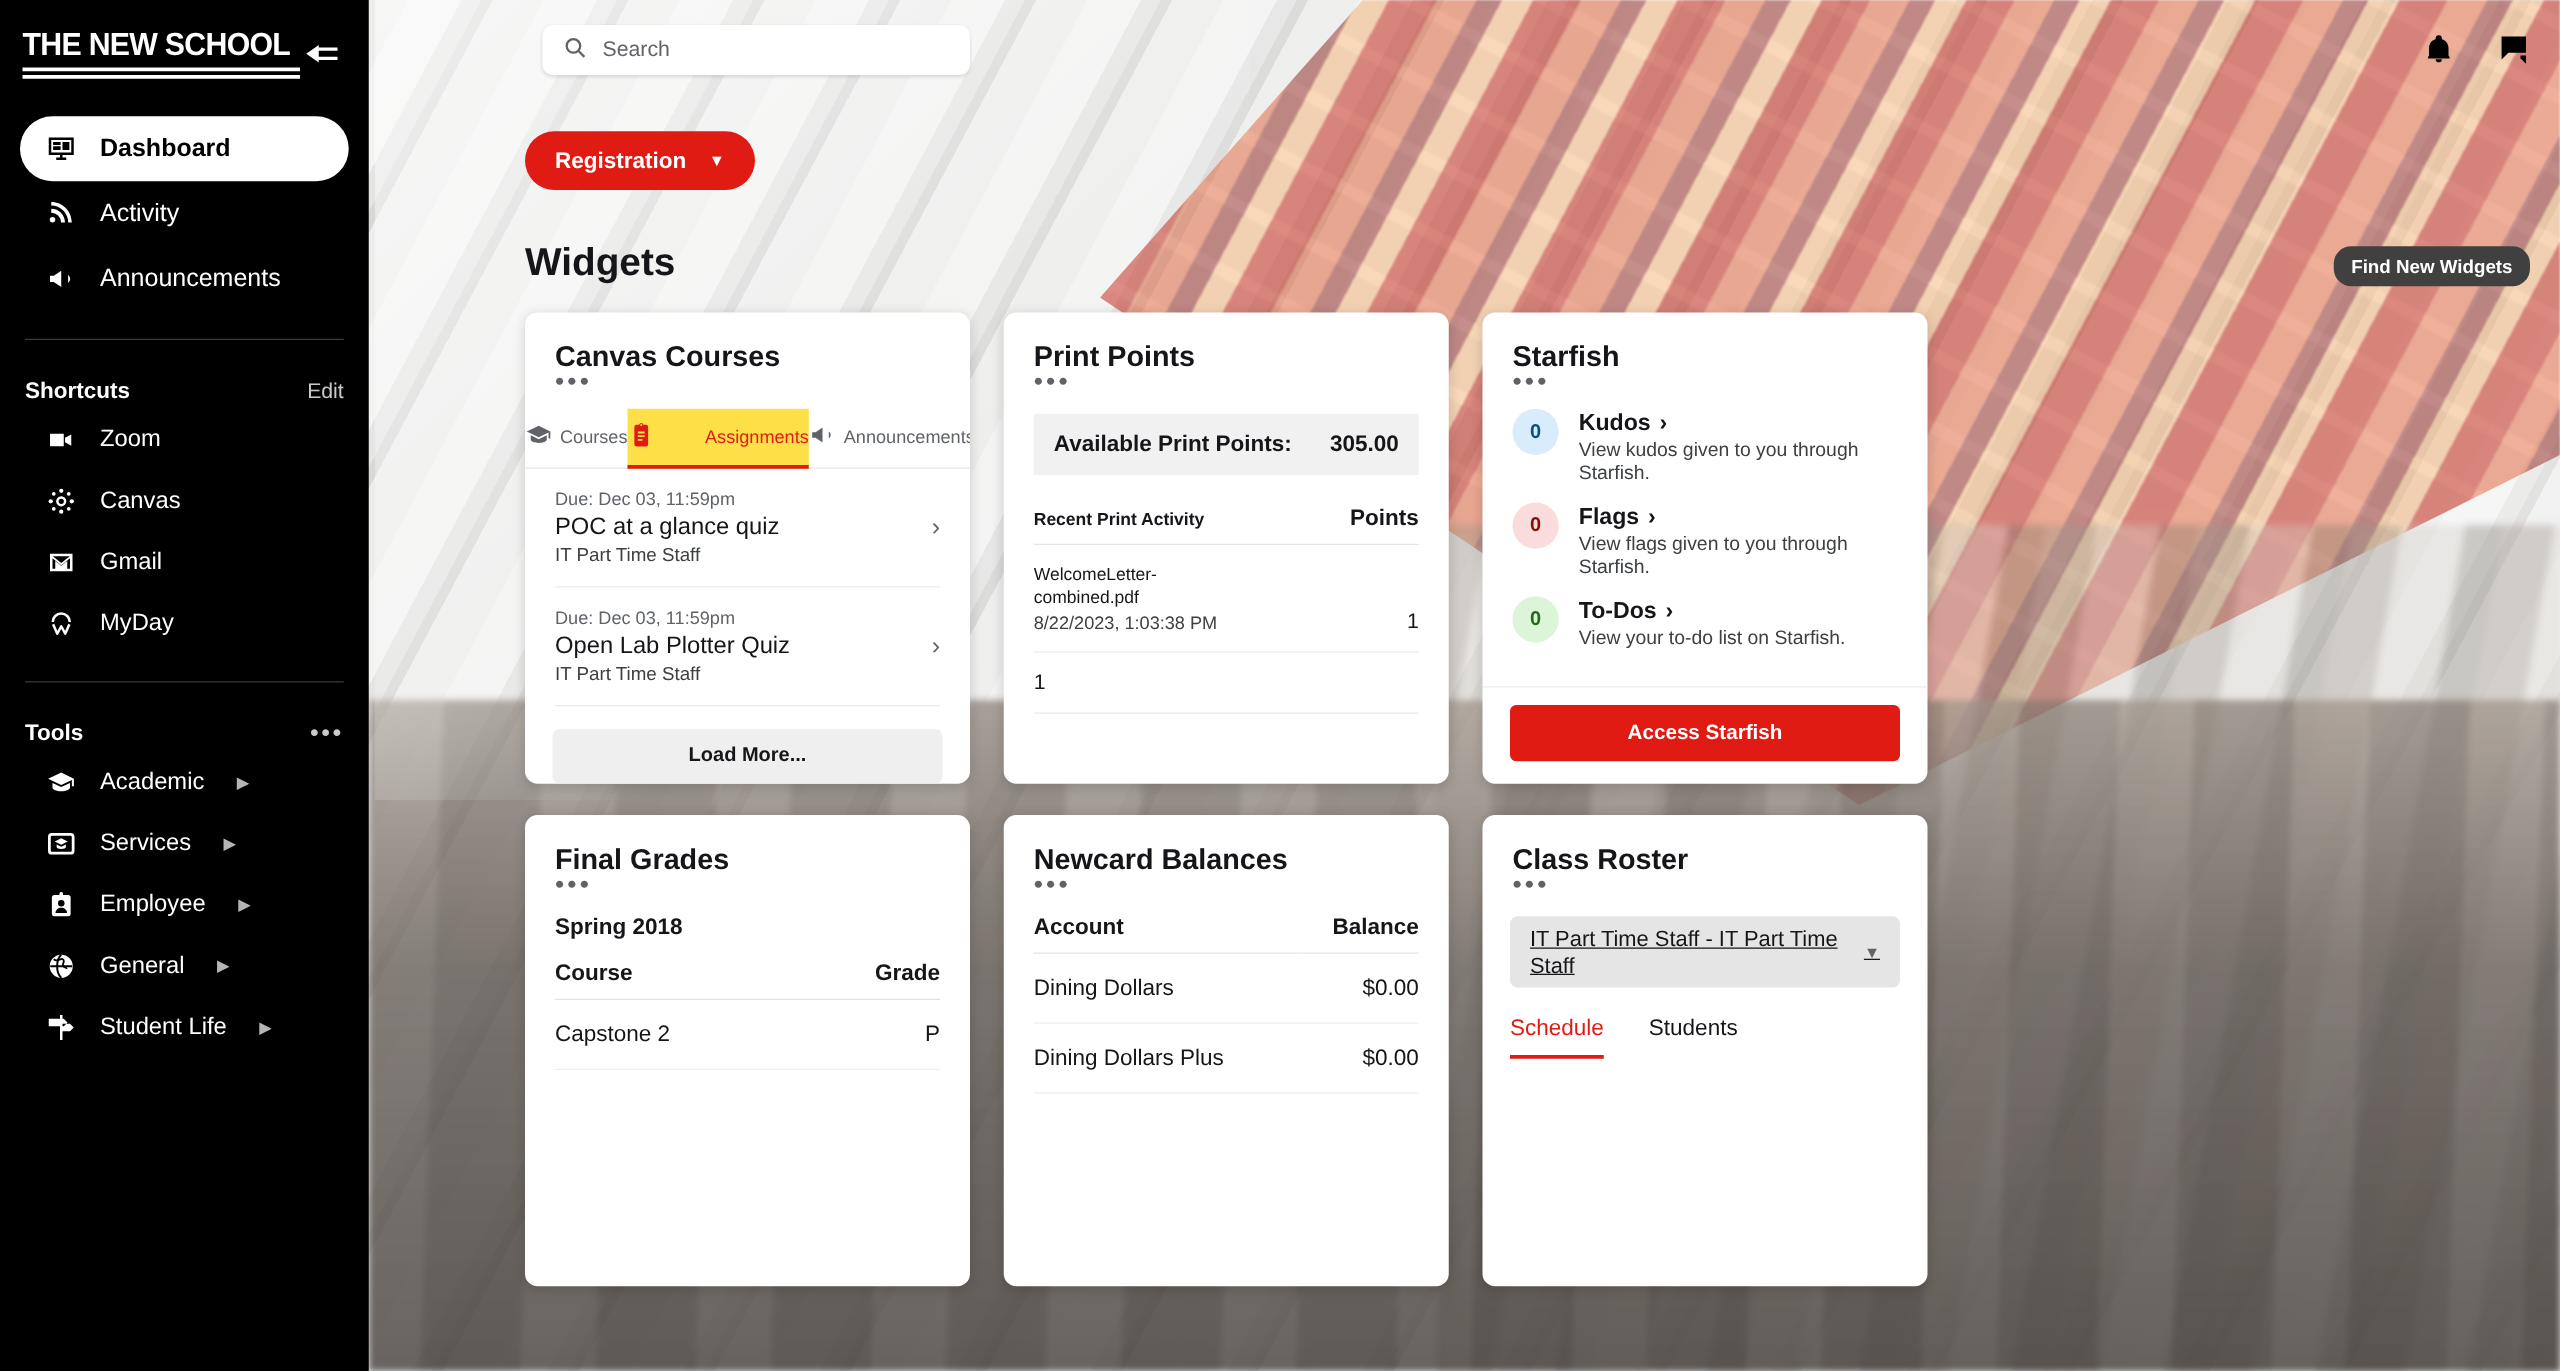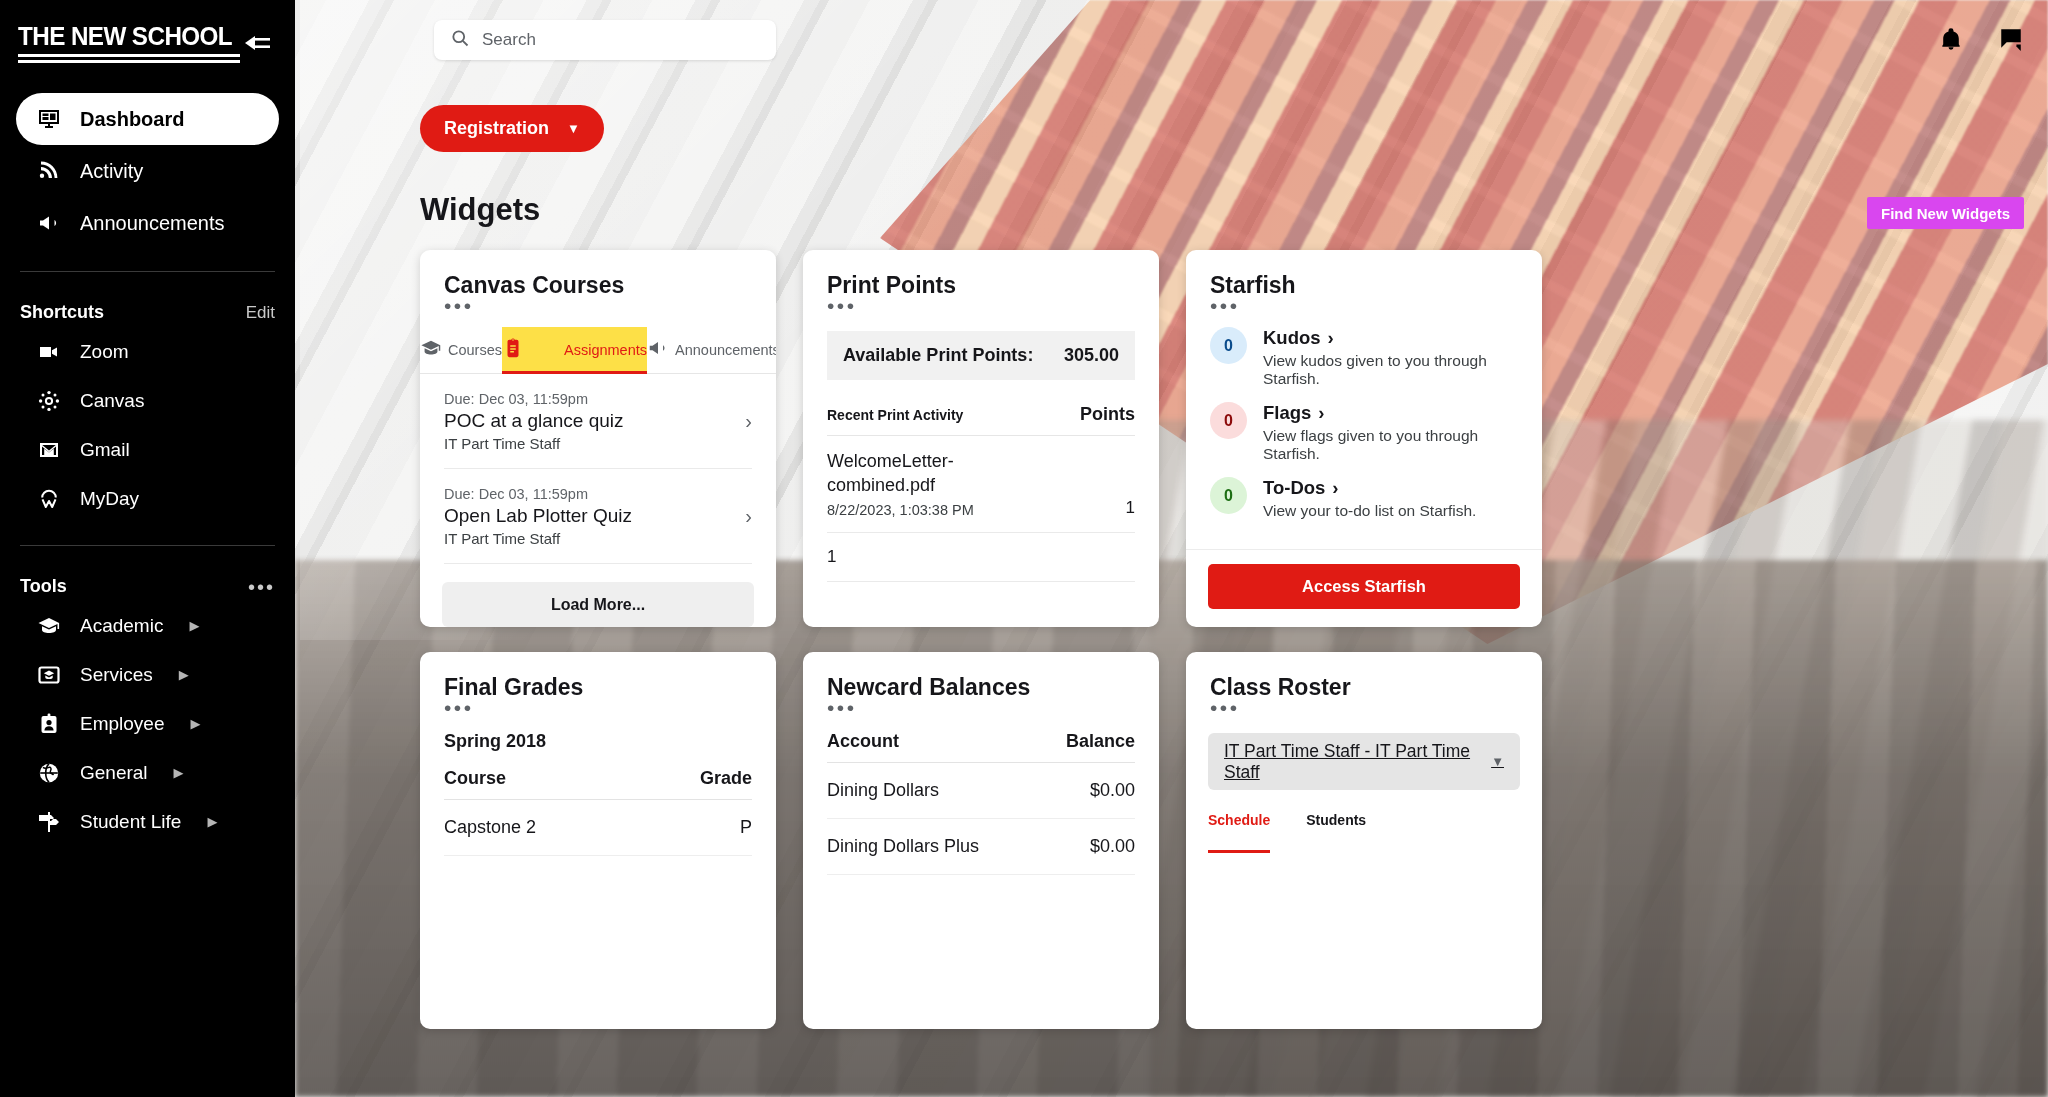--- a/index.html
+++ b/index.html
@@ -132,21 +132,21 @@
     background: #e01b14; color: #fff; border: 0; border-radius: 24px;
     height: 47px; padding: 0 24px; font-size: 18px; font-weight: 700;
     display: flex; align-items: center; gap: 18px; cursor: pointer;
     font-family: "Liberation Sans", sans-serif;
   }
 
   .widgets-head { position: absolute; left: 125px; top: 192px; right: 24px; height: 46px; }
   .widgets-title { font-size: 31px; font-weight: 700; color: #16161a; }
   .find-btn {
     position: absolute; right: 0; top: 5px;
-    background: #d946ef; color: #fff; border: 0; border-radius: 2px;
+    background: #404040; color: #fff; border: 0; border-radius: 14px;
     height: 32px; padding: 0 14px; font-size: 15px; font-weight: 700; cursor: pointer;
     font-family: "Liberation Sans", sans-serif;
   }
 
   .grid {
     position: absolute; left: 125px; top: 250px; right: 19px; bottom: 0;
     display: grid; grid-template-columns: 356px 356px 356px;
     gap: 25px 27px;
     grid-auto-rows: 377px;
   }
@@ -198,21 +198,21 @@
   .pp-hdr {
     margin: 24px 24px 0 24px; display: flex; align-items: flex-end;
     justify-content: space-between; padding-bottom: 10px; border-bottom: 1px solid #e6e6e6;
   }
   .pp-hdr .l { font-size: 14px; font-weight: 700; color: #16161a; width: 140px; line-height: 1.35; }
   .pp-hdr .r { font-size: 18px; font-weight: 700; color: #16161a; }
   .pp-row {
     margin: 0 24px; display: flex; align-items: flex-start; justify-content: space-between;
     padding: 14px 0; border-bottom: 1px solid #eaeaea;
   }
-  .pp-name { font-size: 18px; color: #16161a; width: 150px; line-height: 1.32; }
+  .pp-name { font-size: 14px; color: #16161a; width: 150px; line-height: 1.32; }
   .pp-date { font-size: 14.5px; color: #3c4043; margin-top: 4px; }
   .pp-pts { font-size: 17px; color: #16161a; align-self: flex-end; }
 
   
   .sf-item { display: flex; gap: 16px; padding: 14px 24px 0 24px; }
   .badge {
     width: 37px; height: 37px; border-radius: 50%; flex: 0 0 37px;
     display: flex; align-items: center; justify-content: center;
     font-size: 16px; font-weight: 700;
   }
@@ -237,21 +237,21 @@
   }
 
   
   .select {
     margin: 18px 22px 0 22px; height: 57px; background: #e5e5e5; border-radius: 6px;
     display: flex; align-items: center; justify-content: space-between;
     padding: 0 16px; font-size: 17.5px; color: #16161a; cursor: pointer; text-decoration: underline;
   }
   .rtabs { display: flex; gap: 36px; padding: 22px 22px 0 22px; }
   .rtab {
-    font-size: 14px; font-weight: 700; color: #16161a; padding-bottom: 22px;
+    font-size: 18px; font-weight: 400; color: #16161a; padding-bottom: 11px;
     border-bottom: 3px solid transparent; cursor: pointer;
   }
   .rtab.active { color: #e01b14; border-bottom-color: #e01b14; }
 </style>
 </head>
 <body>
 
 <div id="app">
   <div id="bg"></div>
   <div id="bg-glass"></div>

